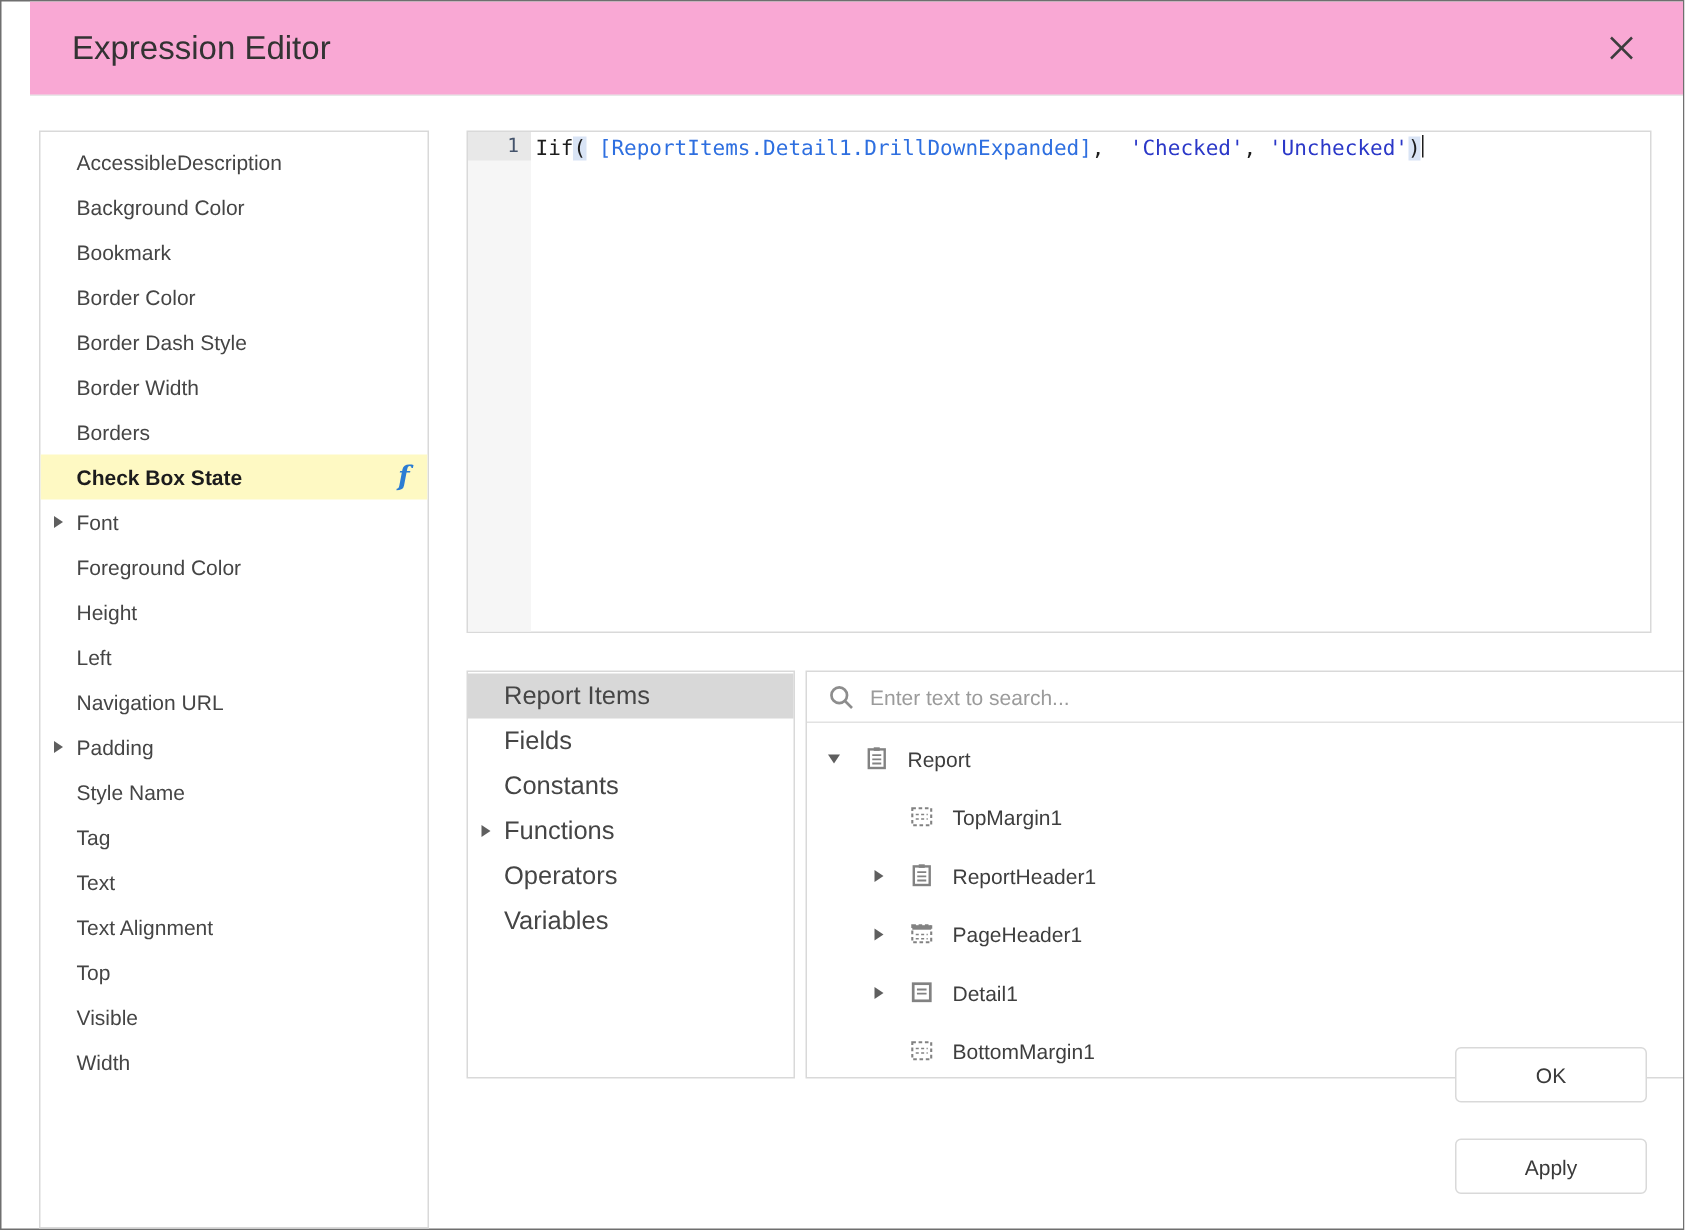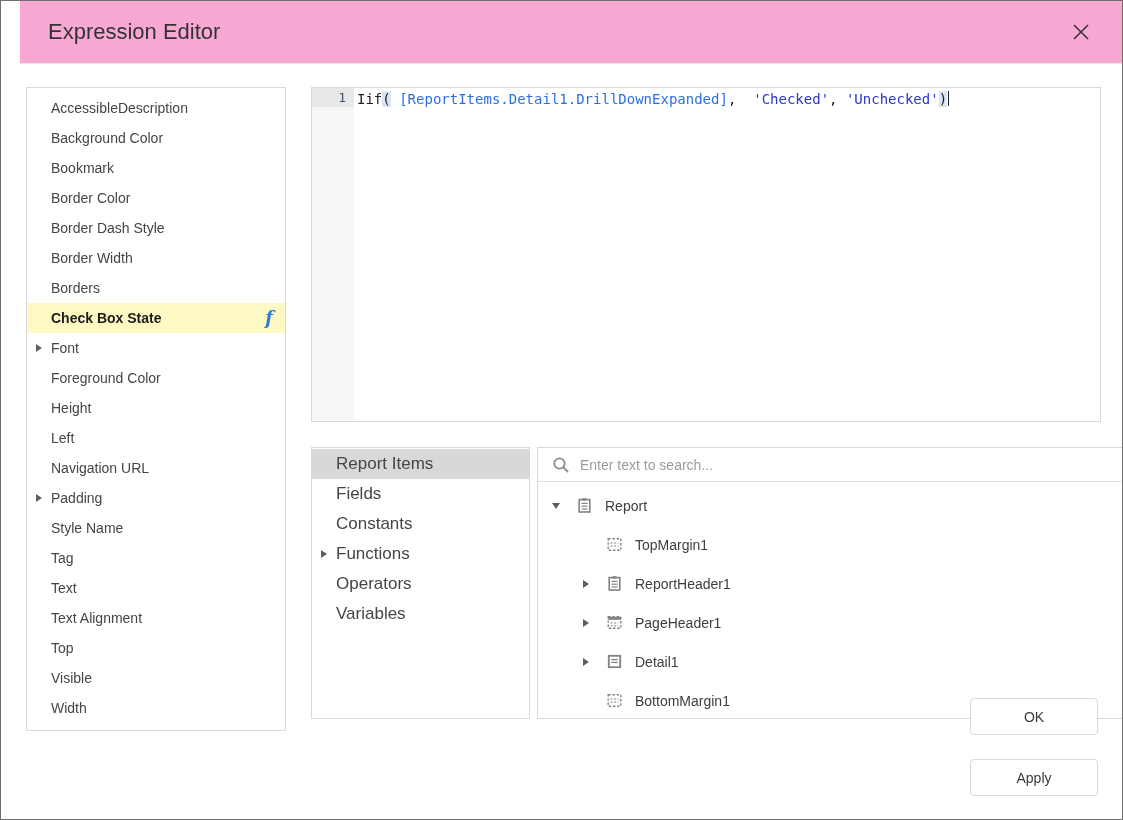--- a/index.html
+++ b/index.html
@@ -5,21 +5,21 @@
   html,body{margin:0;padding:0;background:#fff;}
   .dialog{position:relative;width:1123px;height:820px;box-sizing:border-box;background:#fff;
     border:1px solid #6f6f6f;font-family:"Liberation Sans",sans-serif;overflow:hidden;}
   
   .header{position:absolute;left:0;top:0;right:0;height:62px;border-bottom:1px solid #e7e7e7;background:#f9a8d4;margin-left:19px;}
   .title{position:absolute;left:28px;top:50%;transform:translateY(-50%);font-size:22px;color:#333;}
   .close{position:absolute;right:25px;top:15px;width:32px;height:32px;display:flex;align-items:center;justify-content:center;cursor:pointer;}
   
   .panel{position:absolute;box-sizing:border-box;border:1px solid #d9d9d9;background:#fff;}
   
-  .props{left:25px;top:86px;width:260px;height:644px;padding-top:5px;overflow:hidden;}
+  .props{left:25px;top:86px;width:260px;height:732px;padding-top:5px;overflow:hidden;}
   .prow{height:30px;display:flex;align-items:center;font-size:14px;color:#454545;cursor:pointer;}
   .prow .triwrap{width:24px;min-width:24px;display:flex;align-items:center;justify-content:center;}
   .prow.sel{background:#fef9c3;}
   .prow.sel .plabel{font-weight:bold;color:#1c1c1c;}
   .fx{margin-left:auto;margin-right:12px;color:#2b7cd3;font-family:"DejaVu Serif",serif;
       font-style:italic;font-weight:bold;font-size:18px;line-height:1;}
   .tri-r{width:0;height:0;border-left:6px solid #5f5f5f;border-top:4px solid transparent;border-bottom:4px solid transparent;}
   .tri-d{width:0;height:0;border-top:6px solid #5f5f5f;border-left:4px solid transparent;border-right:4px solid transparent;}
   
   .editor{left:310px;top:86px;width:790px;height:335px;}

